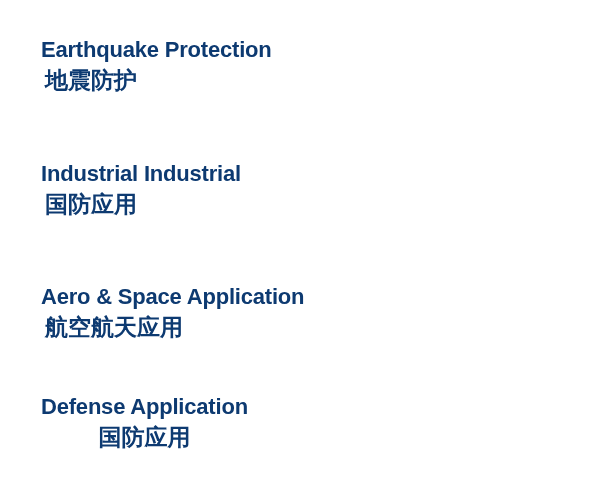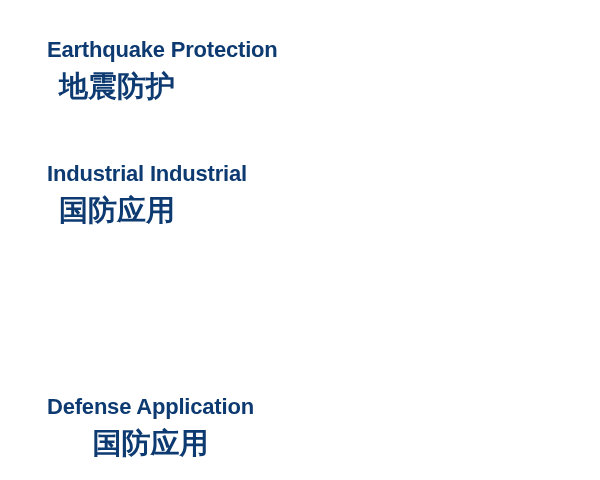--- a/index.html
+++ b/index.html
@@ -25,43 +25,43 @@
   .section-list {
     position: absolute;
     left: 0;
     top: 0;
     width: 600px;
     height: 480px;
   }
 
   .section {
     position: absolute;
-    left: 47px;
+    left: 41px;
     white-space: nowrap;
   }
 
   .section-en {
     font-family: "Liberation Sans", "DejaVu Sans", sans-serif;
     font-size: 22px;
     font-weight: bold;
     line-height: 26px;
     letter-spacing: -0.2px;
     color: #0d3a71;
     margin: 0;
     padding: 0;
   }
 
   .section-zh {
-    font-family: Liberation Mono, monospace;
-    font-size: 29px;
+    font-family: Liberation Serif, serif;
+    font-size: 23px;
     font-weight: bold;
     line-height: 28px;
     letter-spacing: 0px;
     color: #0d3a71;
-    margin: 12px;
+    margin: 4px;
     padding: 0;
   }
 
   
   .section.pos-0 { top: 37px; }
   .section.pos-1 { top: 161px; }
   .section.pos-2 { top: 284px; }
   .section.pos-3 { top: 394px; text-align: center; }
 </style>
 </head>
@@ -73,20 +73,24 @@
     <div class="section pos-0">
       <div class="section-en">Earthquake Protection</div>
       <div class="section-zh">地震防护</div>
     </div>
 
     <div class="section pos-1">
       <div class="section-en">Industrial Industrial</div>
       <div class="section-zh">国防应用</div>
     </div>
 
+    <div class="section pos-2">
+      <div class="section-en">Aero &amp; Space Application</div>
+      <div class="section-zh">航空航天应用</div>
+    </div>
 
     <div class="section pos-3">
       <div class="section-en">Defense Application</div>
       <div class="section-zh">国防应用</div>
     </div>
 
   </div>
 </div>
 
 </body></html>

